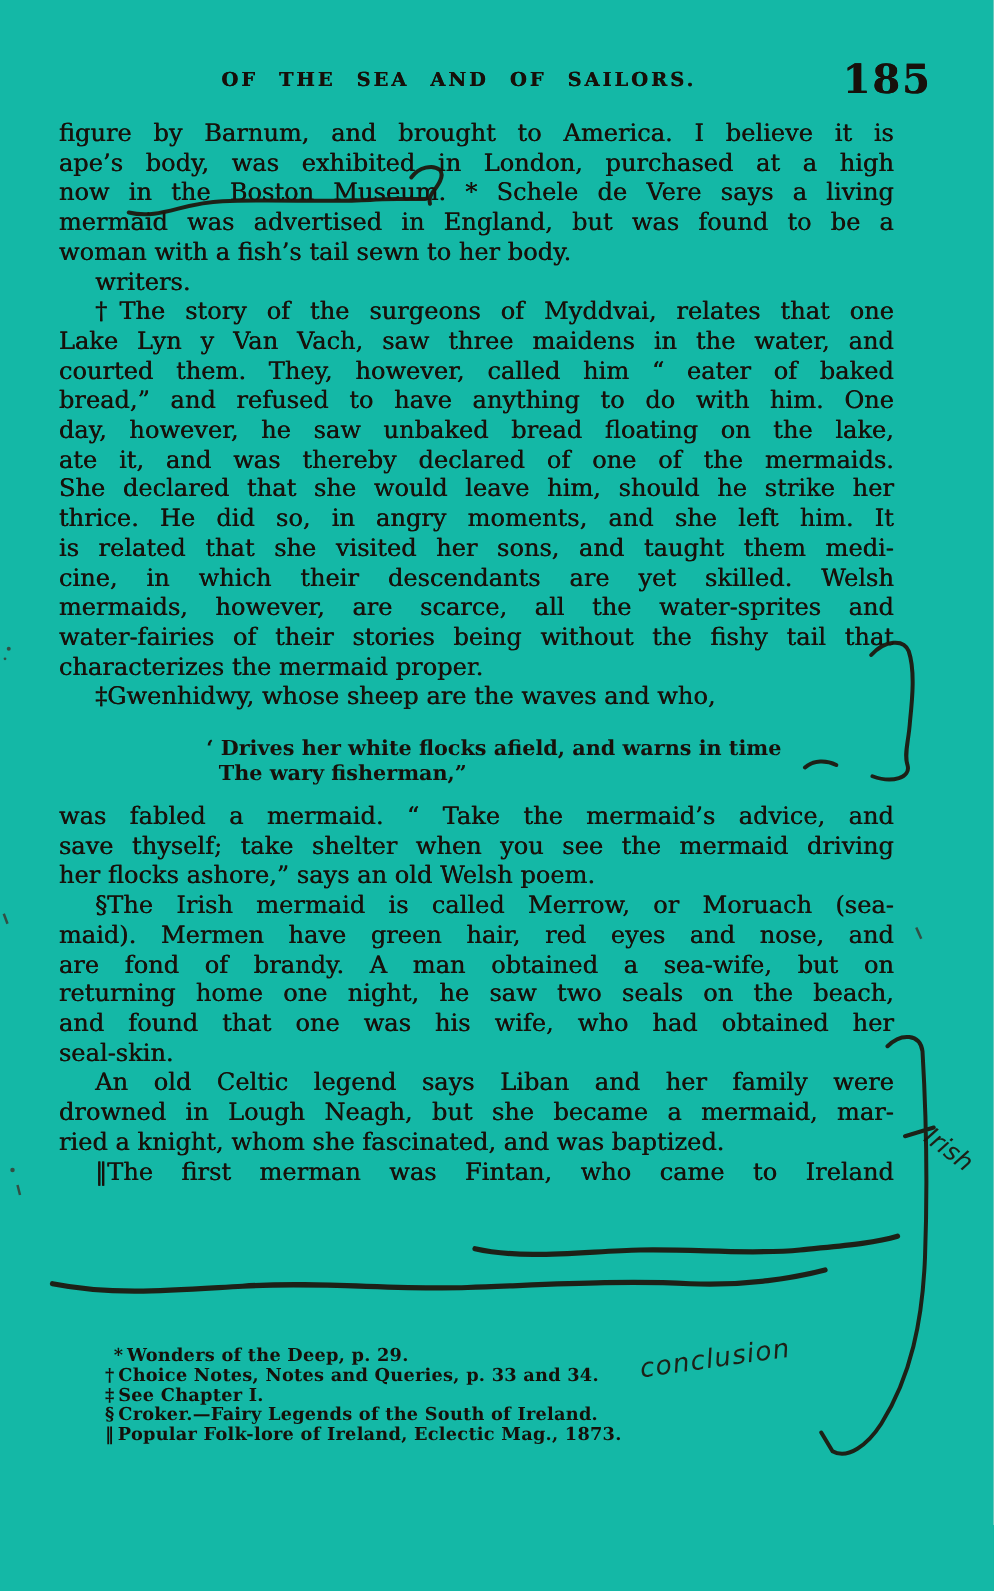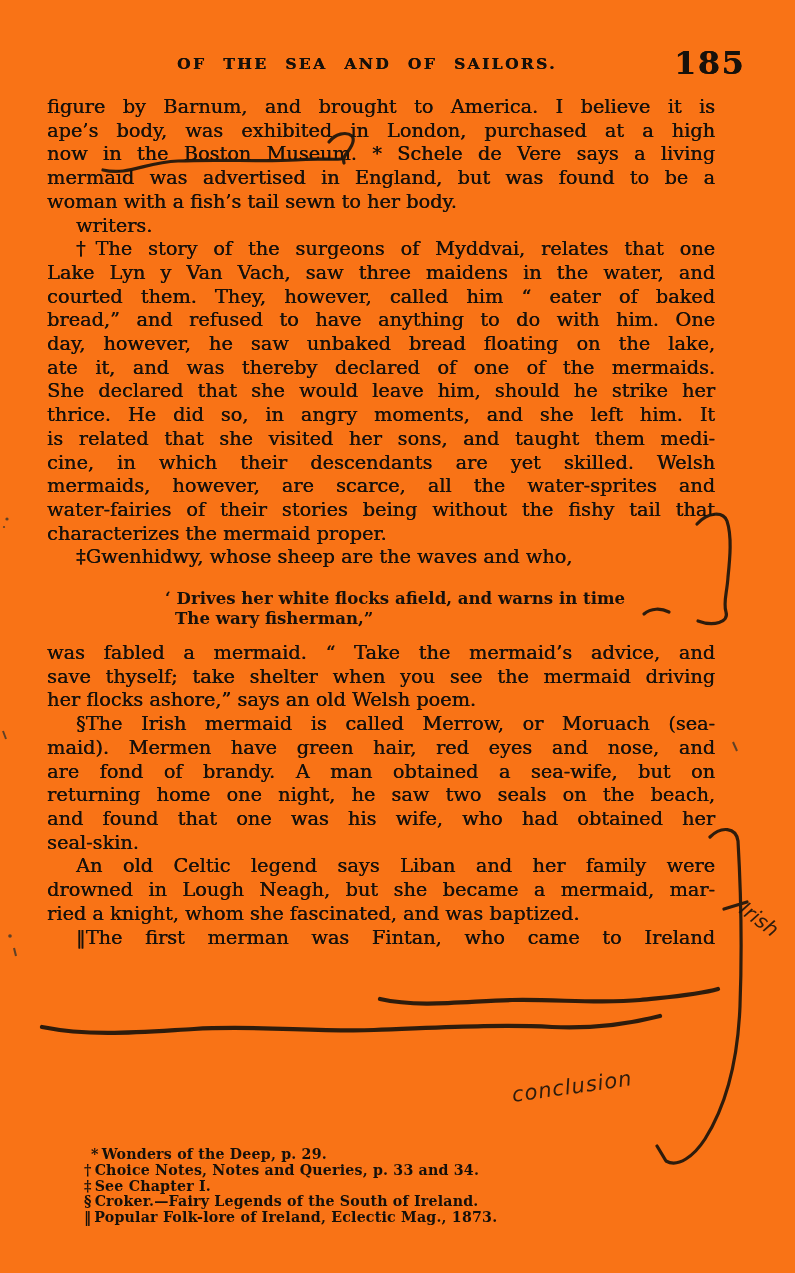--- a/index.html
+++ b/index.html
@@ -1,20 +1,20 @@
 <!DOCTYPE html>
 <html><head>
 <meta charset="utf-8">
 <style>
   html,body{margin:0;padding:0;background:#e8e6e0;}
   .page{
     position:relative;
     width:795px;height:1273px;
     margin:0 auto;
-    background:#f97316;
+    background:#14b8a6;
     overflow:hidden;
     font-family:"DejaVu Serif","Liberation Serif",serif;
     color:#17110b;
   }
   
   .running-header{
     position:absolute;top:54px;left:47px;width:640px;
     text-align:center;
     font-size:15.5px;font-weight:bold;
     letter-spacing:2.4px;word-spacing:9px;
@@ -39,21 +39,21 @@
   .para.indent .ln:first-child{text-indent:29px;}
   .para.quote{
     margin:20px 0 13px 118px;
     font-size:16.6px;line-height:19.5px;font-weight:bold;
     text-shadow:none;
   }
   .para.quote .ln{text-align:left;text-align-last:left;}
   .para.quote .ln:nth-child(2){padding-left:10px;}
   
   .footnotes{
-    position:absolute;left:84px;top:1147px;
+    position:absolute;left:84px;top:1078px;
     font-size:14.2px;line-height:15.8px;font-weight:bold;
     letter-spacing:0.2px;white-space:nowrap;
     color:#15100a;
   }
   .footnote:first-child{padding-left:7px;}
   .fn-marker{display:inline-block;margin-right:3px;}
   
   .annotations{
     position:absolute;left:0;top:0;width:795px;height:1273px;
     pointer-events:none;

